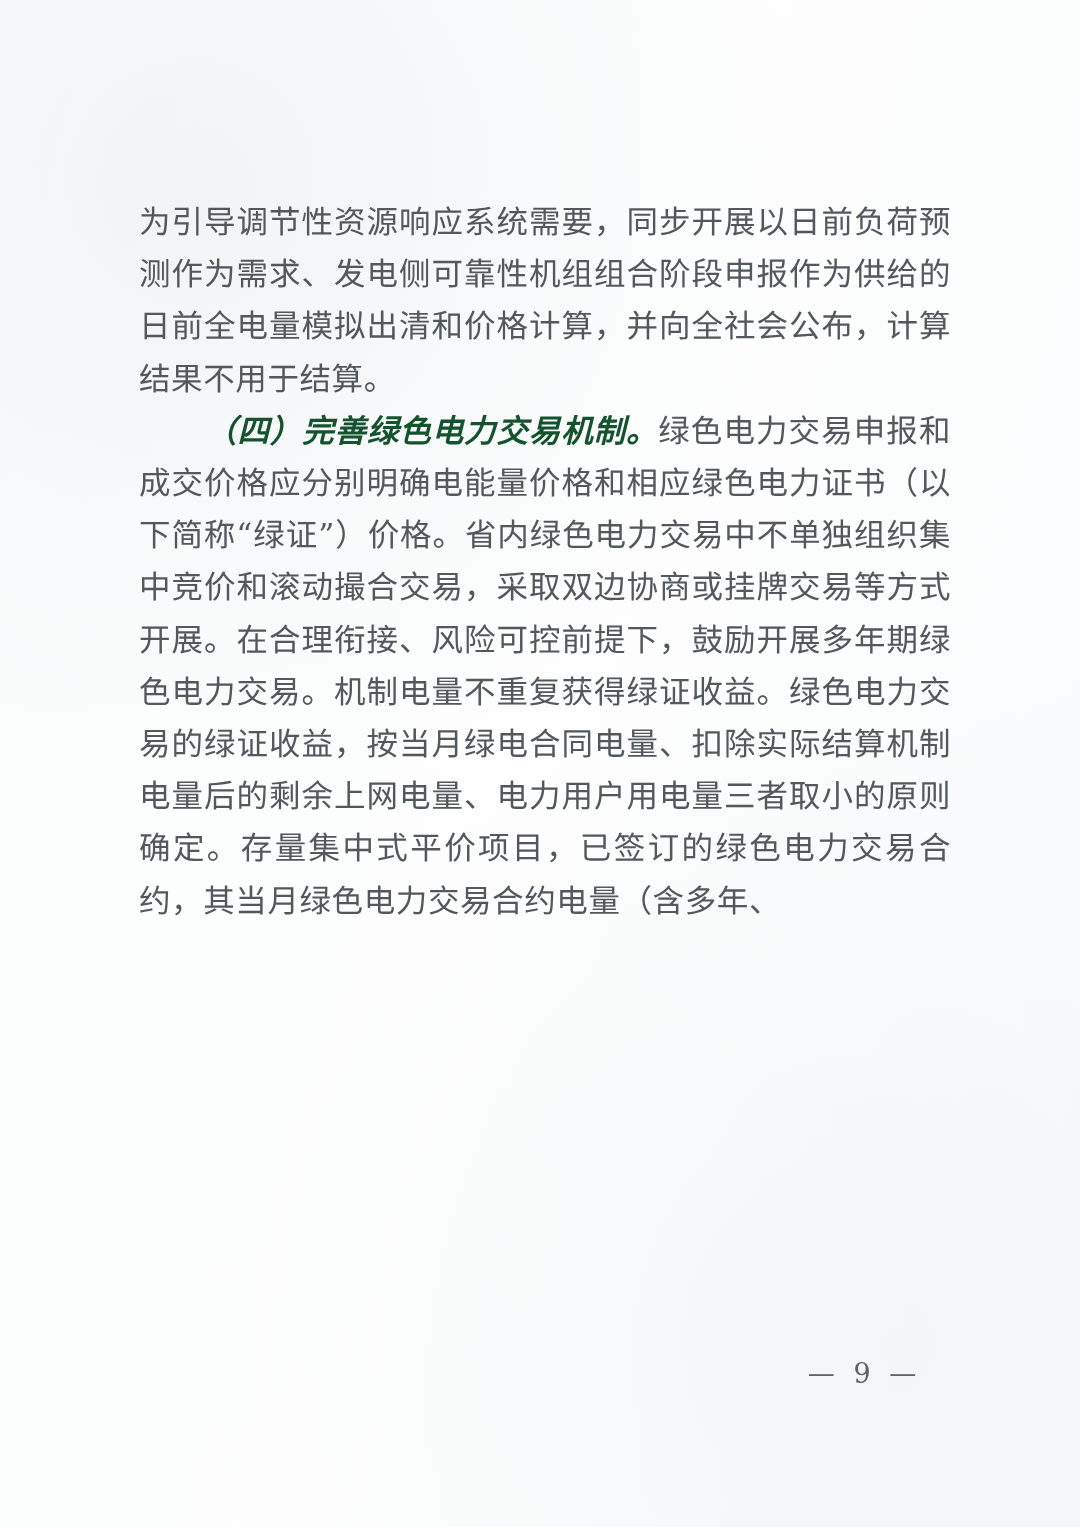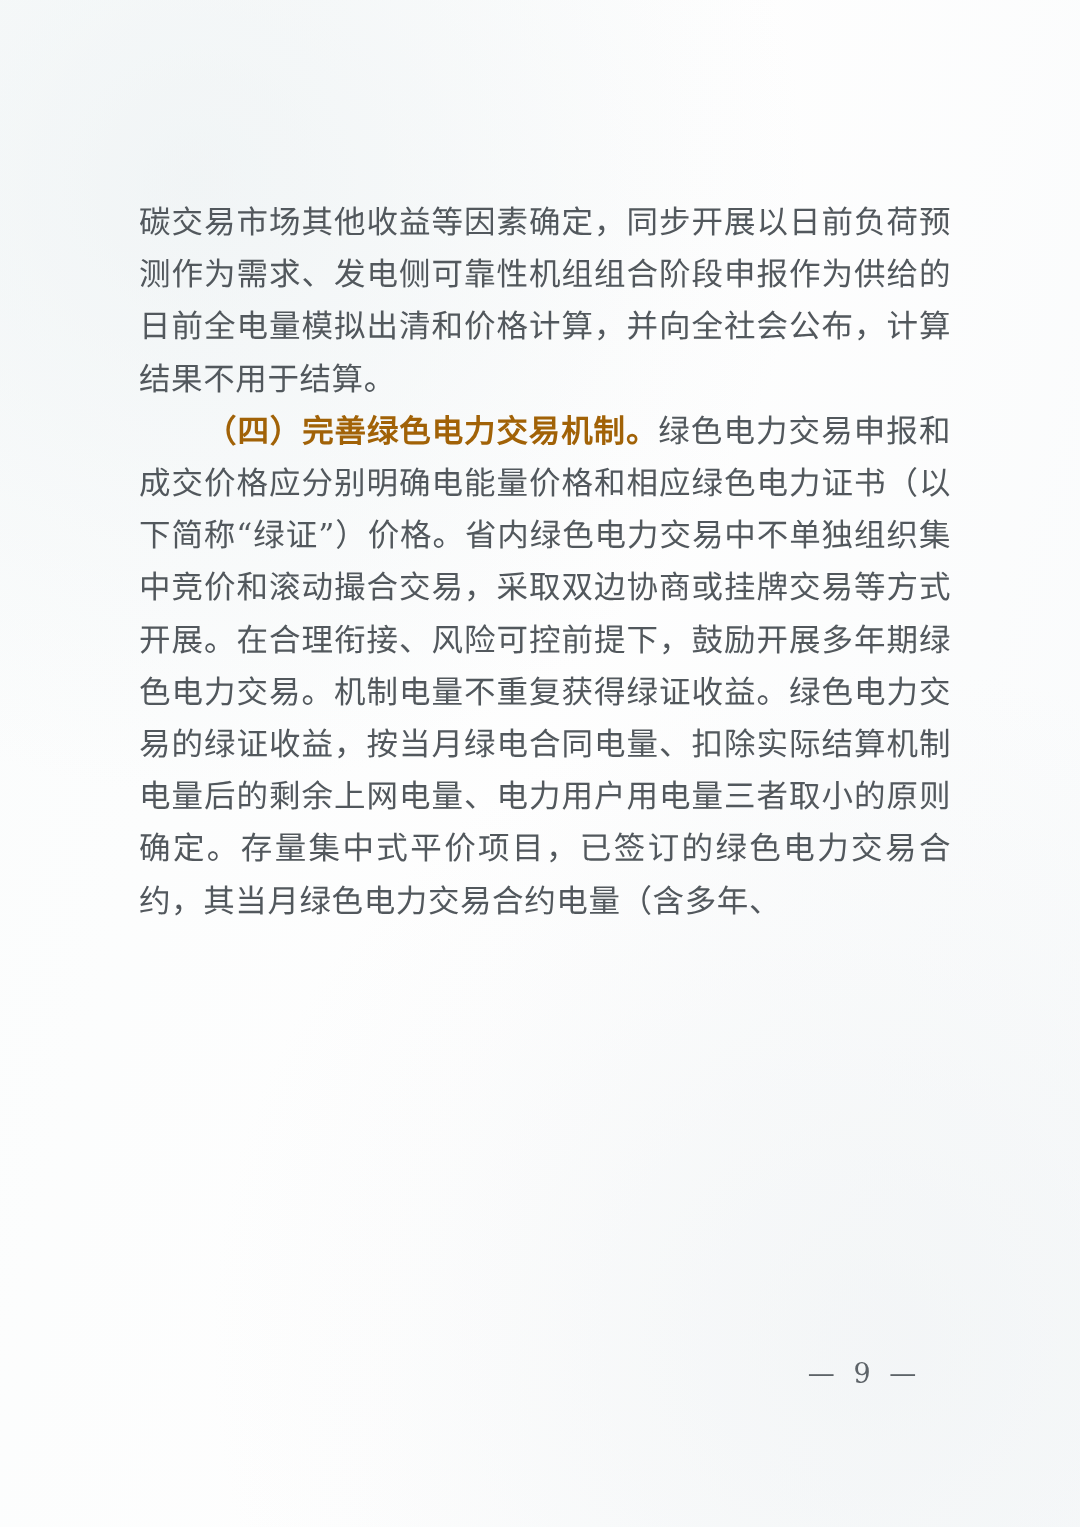--- a/index.html
+++ b/index.html
@@ -44,22 +44,23 @@
     letter-spacing: 0.6px;
     word-break: break-all;
     text-indent: 0;
     -webkit-font-smoothing: antialiased;
   }
   .para.indent {
     text-indent: 66px;
   }
   .para .heading-run {
     font-weight: 700;
-    color: #a16207;
+    color: #14532d;
     letter-spacing: 0.4px;
+    font-style: italic;
   }
   .page-number {
     position: absolute;
     left: 0;
     right: 0;
     top: 1358px;
     text-align: center;
     font-family: "DejaVu Serif", "Liberation Serif", serif;
     font-size: 27px;
     color: #5d6368;
@@ -74,21 +75,21 @@
 </style>
 </head>
 <body>
 
 <div class="page">
 
   <div class="paper-texture"></div>
 
   <div class="content">
 
-    <p class="para">碳交易市场其他收益等因素确定，同步开展以日前负荷预测作为需求、发电侧可靠性机组组合阶段申报作为供给的日前全电量模拟出清和价格计算，并向全社会公布，计算结果不用于结算。</p>
+    <p class="para">为引导调节性资源响应系统需要，同步开展以日前负荷预测作为需求、发电侧可靠性机组组合阶段申报作为供给的日前全电量模拟出清和价格计算，并向全社会公布，计算结果不用于结算。</p>
 
 
     <p class="para indent"><span class="heading-run">（四）完善绿色电力交易机制。</span><span>绿色电力交易申报和成交价格应分别明确电能量价格和相应绿色电力证书（以下简称“绿证”）价格。省内绿色电力交易中不单独组织集中竞价和滚动撮合交易，采取双边协商或挂牌交易等方式开展。在合理衔接、风险可控前提下，鼓励开展多年期绿色电力交易。机制电量不重复获得绿证收益。绿色电力交易的绿证收益，按当月绿电合同电量、扣除实际结算机制电量后的剩余上网电量、电力用户用电量三者取小的原则确定。存量集中式平价项目，已签订的绿色电力交易合约，其当月绿色电力交易合约电量（含多年、</span></p>
 
   </div>
 
   <div class="page-number"><span class="pn-inner">— 9 —</span></div>
 
 </div>
 

